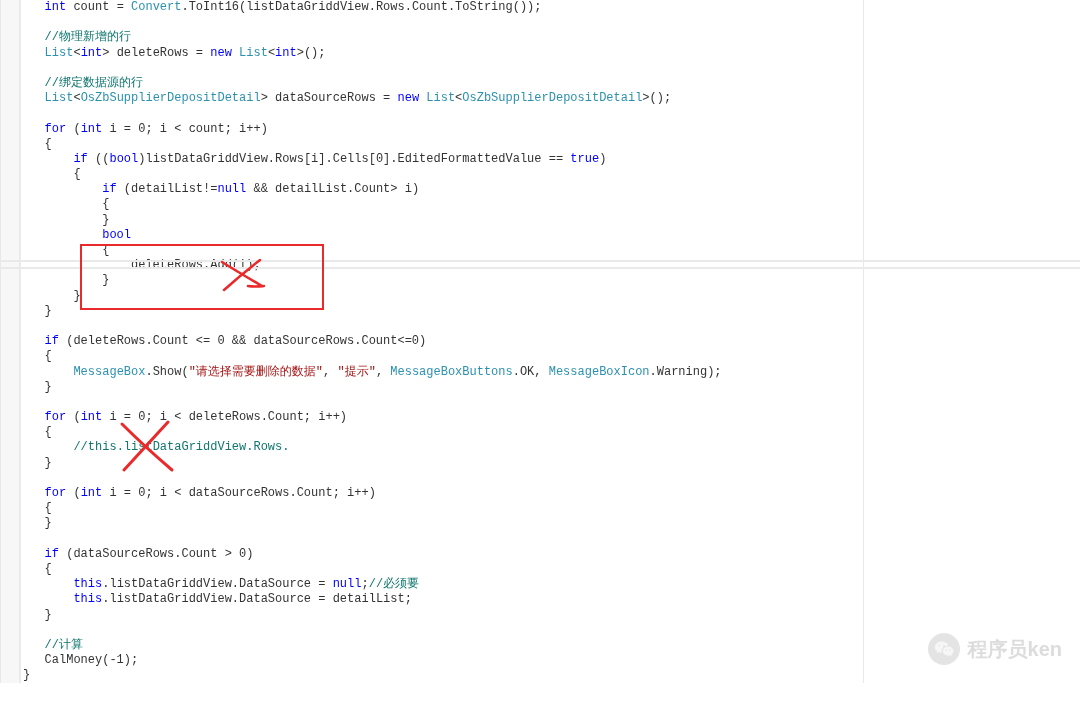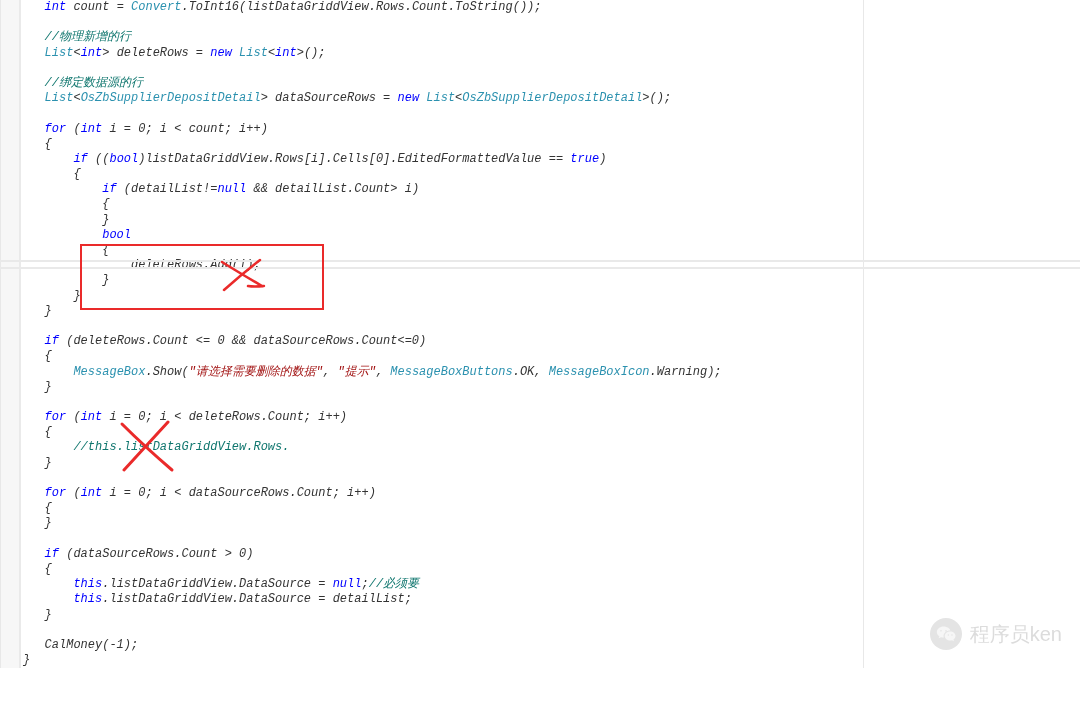--- a/index.html
+++ b/index.html
@@ -14,21 +14,20 @@
     position: relative;
     overflow: hidden;
   }
   .code-area {
     width: 840px;
     padding-left: 22px;
     border-left: 1px solid #e8e8e8;
     border-right: 1px solid #e8e8e8;
     position: relative;
     background: #fff;
-    font-style: italic;
   }
   .line { white-space: pre; height: 15.2px; }
   .kw   { color: #0000ff; }
   .type { color: #2b91af; }
   .str  { color: #a31515; }
   .cmt  { color: #0f766e; }
   .gutter {
     position: absolute;
     left: 0; top: 0; bottom: 0;
     width: 20px;
@@ -53,21 +52,21 @@
   .watermark {
     position: absolute;
     right: 18px;
     bottom: 18px;
     display: flex;
     align-items: center;
     gap: 8px;
     color: #dcdcdc;
     font-family: "Microsoft YaHei", sans-serif;
     font-size: 20px;
-    font-weight: 400;
+    font-weight: 700;
   }
   .wm-icon {
     width: 32px; height: 32px;
     border-radius: 50%;
     background: #e4e4e4;
     display: flex; align-items: center; justify-content: center;
   }
   .wm-icon svg { fill: #f6f6f6; }
 </style>
 </head>
@@ -111,20 +110,21 @@
   <div class="line">   <span class="kw">for</span> (<span class="kw">int</span> i = 0; i &lt; dataSourceRows.Count; i++)</div>
   <div class="line">   {</div>
   <div class="line">   }</div>
   <div class="line"> </div>
   <div class="line">   <span class="kw">if</span> (dataSourceRows.Count &gt; 0)</div>
   <div class="line">   {</div>
   <div class="line">       <span class="kw">this</span>.listDataGriddView.DataSource = <span class="kw">null</span>;<span class="cmt">//必须要</span></div>
   <div class="line">       <span class="kw">this</span>.listDataGriddView.DataSource = detailList;</div>
   <div class="line">   }</div>
   <div class="line"> </div>
+  <div class="line">   <span class="cmt">//计算</span></div>
   <div class="line">   CalMoney(-1);</div>
   <div class="line">}</div>
 </div>
 
 <div class="hr-band" style="top:260px;"></div>
 <div class="hr-band" style="top:267px;"></div>
 
 <div class="redbox" style="left:80px; top:244px; width:240px; height:62px;"></div>
 
 <svg class="redx" style="left:218px; top:256px;" width="48" height="38">

